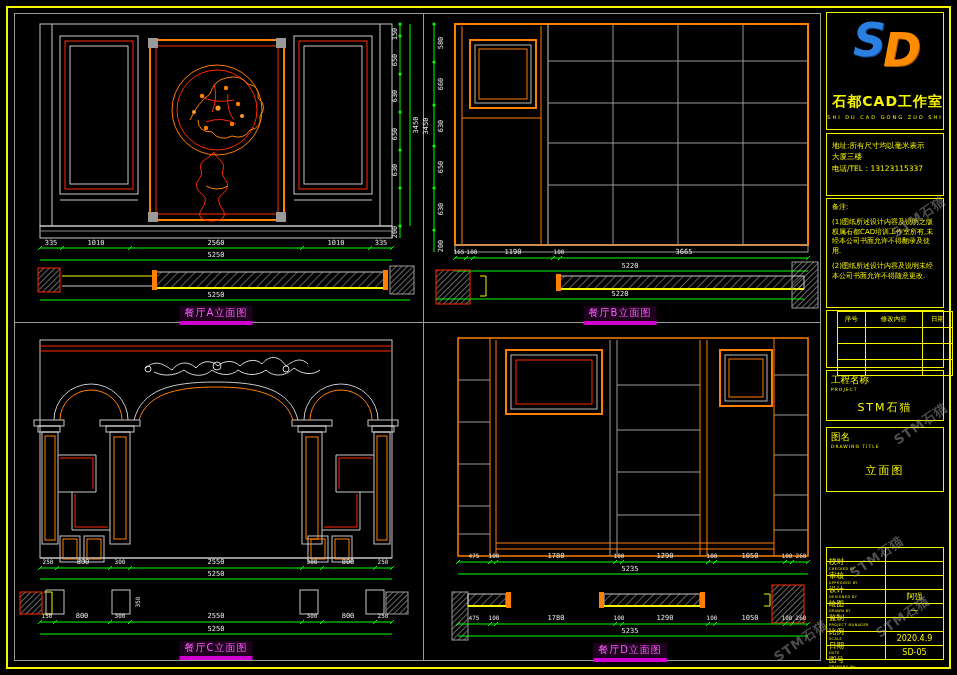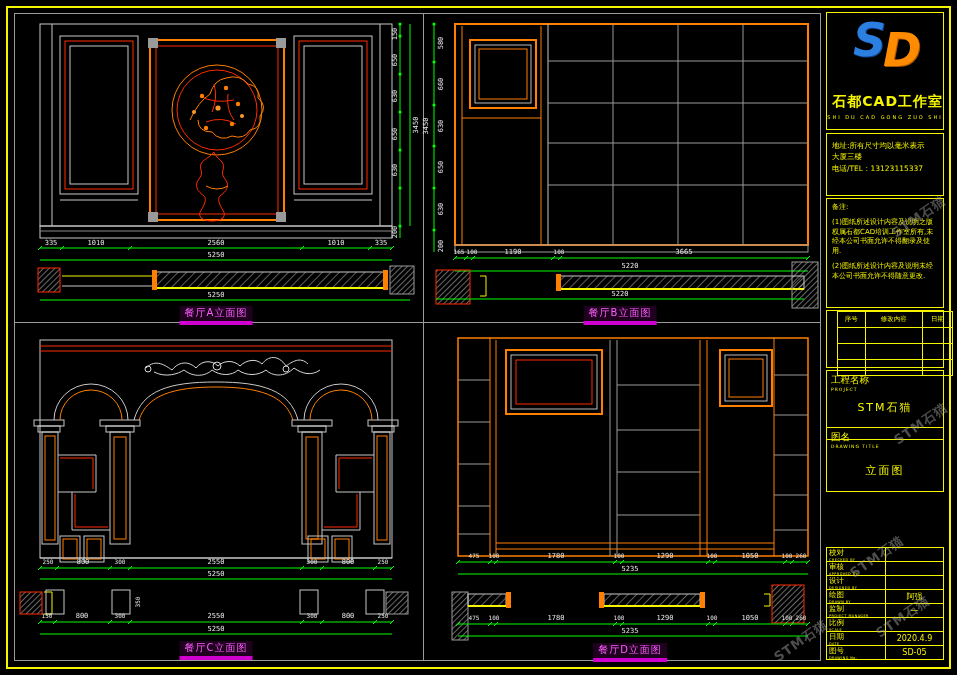--- a/index.html
+++ b/index.html
@@ -26,21 +26,21 @@
              font-family:"DejaVu Sans",sans-serif;}
   .logo .s{left:26px;top:0px;color:#2b7fe0;text-shadow:1px 1px 0 #14418f;}
   .logo .d{left:56px;top:10px;color:#ff8c00;text-shadow:1px 1px 0 #a85400;}
   table.rev{border-collapse:collapse;width:100%;}
   table.rev td{border:1px solid #f5f500;font-size:6.5px;text-align:center;color:#f5f500;height:13px;}
   .blklab{font-size:9.5px;padding:3px 4px 0 4px;}
   .blken{font-size:4.5px;padding:0 4px;letter-spacing:1px;}
   .blkval{font-size:11px;text-align:center;margin-top:8px;letter-spacing:2px;}
   .rowline{display:flex;border-bottom:1px solid #f5f500;height:13px;}
   .rowlab{width:56px;border-right:1px solid #f5f500;padding-left:2px;}
-  .rowlab .cn{font-size:7.5px;line-height:1;display:block;margin-top:1px;}
+  .rowlab .cn{font-size:7.5px;line-height:1;display:block;margin-top:10px;}
   .rowlab .en{font-size:3.8px;letter-spacing:.5px;display:block;transform:scale(.9);transform-origin:left;}
   .rowval{flex:1;font-size:8px;text-align:center;line-height:13px;}
   .wm{position:absolute;color:rgba(170,170,170,.45);font-size:13px;font-weight:bold;
       transform:rotate(-35deg);letter-spacing:1px;white-space:nowrap;pointer-events:none;}
 </style>
 </head>
 <body>
 
 <div id="sheet">
 
@@ -506,21 +506,21 @@
             </tr>
         <tr>
               <td></td>
               <td></td>
               <td></td>
             </tr>
       </tbody>
         </table>
     </div>
 
-    <div class="box" style="top:370px;height:70px;border-width:1px;">
+    <div class="box" style="top:370px;height:51px;border-width:1px;">
       <div class="blklab">工程名称</div>
       <div class="blken">PROJECT</div>
       <div class="blkval">STM石猫</div>
     </div>
 
     <div class="box" style="top:427px;height:65px;border-width:1px;">
       <div class="blklab">图名</div>
       <div class="blken">DRAWING TITLE</div>
       <div class="blkval" style="margin-top:14px;">立面图</div>
     </div>

